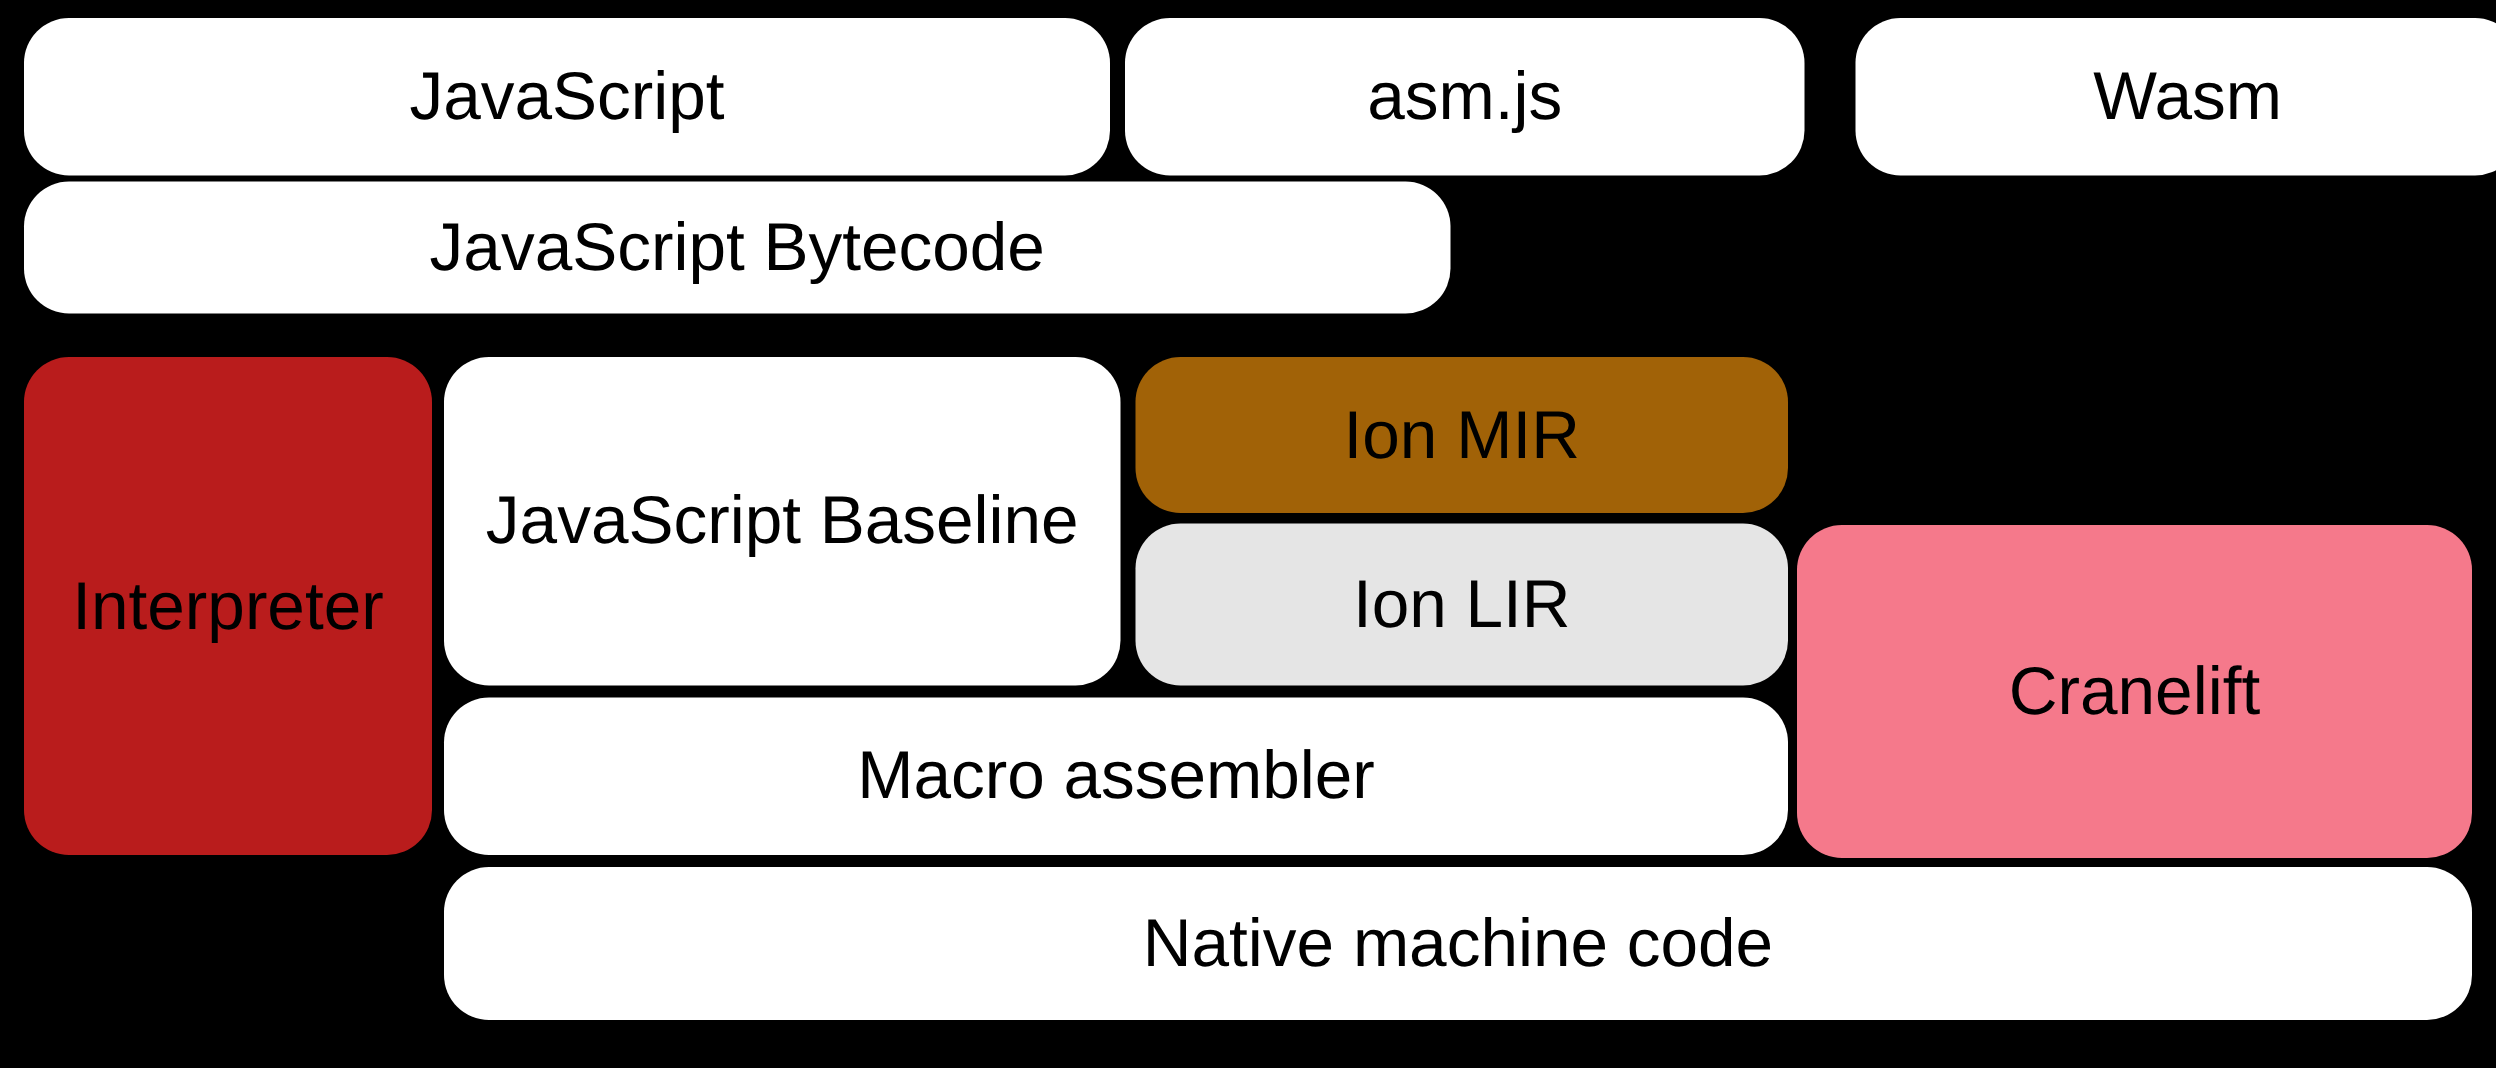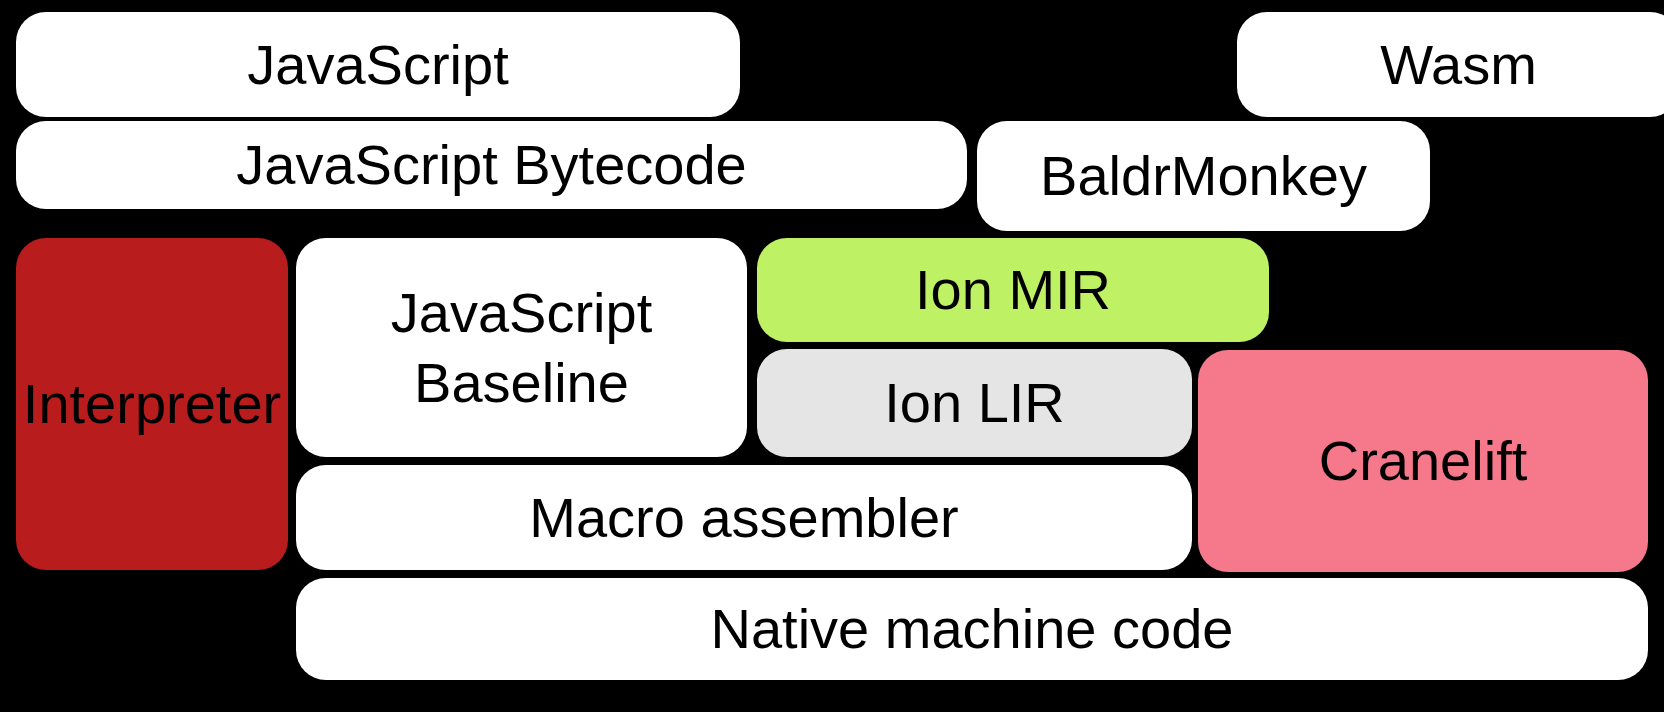--- a/index.html
+++ b/index.html
@@ -17,51 +17,51 @@
   }
   .node {
     position: absolute;
     display: flex;
     align-items: center;
     justify-content: center;
     text-align: center;
     border-radius: 30px;
     background: #ffffff;
     color: #000000;
-    font-size: 56px;
+    font-size: 45px;
     line-height: 1.25;
     padding: 0 10px;
     box-sizing: border-box;
   }
   
   .n-javascript { left: 16px;   top: 12px;  width: 724px;  height: 105px; }
   .n-asmjs      { left: 750px;  top: 12px;  width: 453px;  height: 105px; }
   .n-wasm       { left: 1213px; top: 12px;  width: 443px;  height: 105px; margin-left: 24px; }
   
   .n-bytecode   { left: 16px;   top: 121px; width: 951px;  height: 88px; }
   .n-baldr      { left: 977px;  top: 121px; width: 453px;  height: 110px; }
   
   .n-interpreter{ left: 16px;   top: 238px; width: 272px;  height: 332px; background: #b91c1c; }
   .n-baseline   { left: 296px;  top: 238px; width: 451px;  height: 219px; padding: 0 24px; }
-  .n-ionmir     { left: 757px;  top: 238px; width: 512px;  height: 104px; background: #bef264; }
+  .n-ionmir     { left: 757px;  top: 238px; width: 435px;  height: 104px; background: #a16207; }
   .n-ionlir     { left: 757px;  top: 349px; width: 435px;  height: 108px; background: #e5e5e5; }
   .n-cranelift  { left: 1198px; top: 350px; width: 450px;  height: 222px; background: #f5798b; }
   
   .n-macro      { left: 296px;  top: 465px; width: 896px;  height: 105px; }
   .n-native     { left: 296px;  top: 578px; width: 1352px; height: 102px; }
 </style>
 </head>
 <body>
 
 <div class="stage">
   <div class="node n-javascript">JavaScript</div>
+  <div class="node n-asmjs">asm.js</div>
   <div class="node n-wasm">Wasm</div>
 
   <div class="node n-bytecode">JavaScript Bytecode</div>
-  <div class="node n-baldr">BaldrMonkey</div>
 
   <div class="node n-interpreter">Interpreter</div>
   <div class="node n-baseline">JavaScript Baseline</div>
   <div class="node n-ionmir">Ion MIR</div>
   <div class="node n-ionlir">Ion LIR</div>
   <div class="node n-cranelift">Cranelift</div>
 
   <div class="node n-macro">Macro assembler</div>
   <div class="node n-native">Native machine code</div>
 </div>

